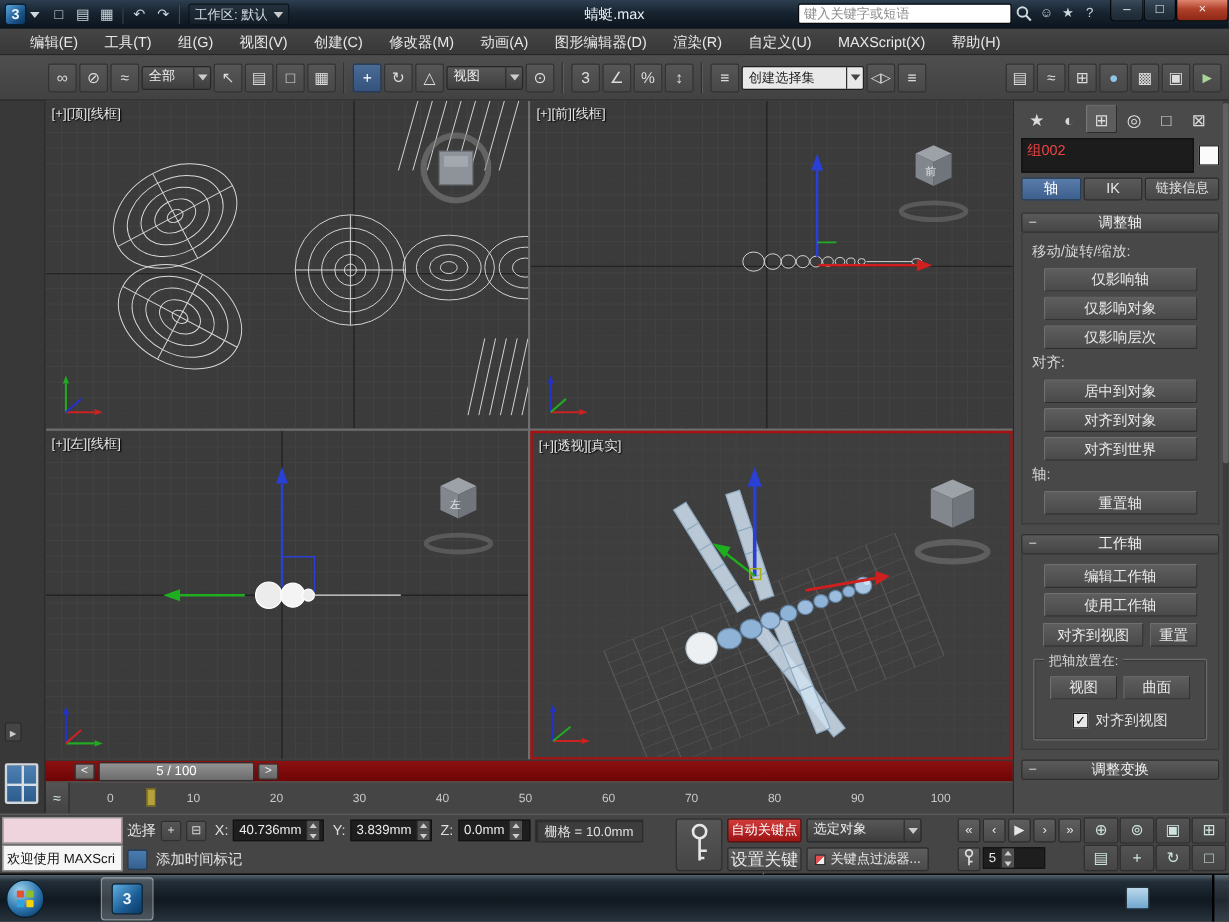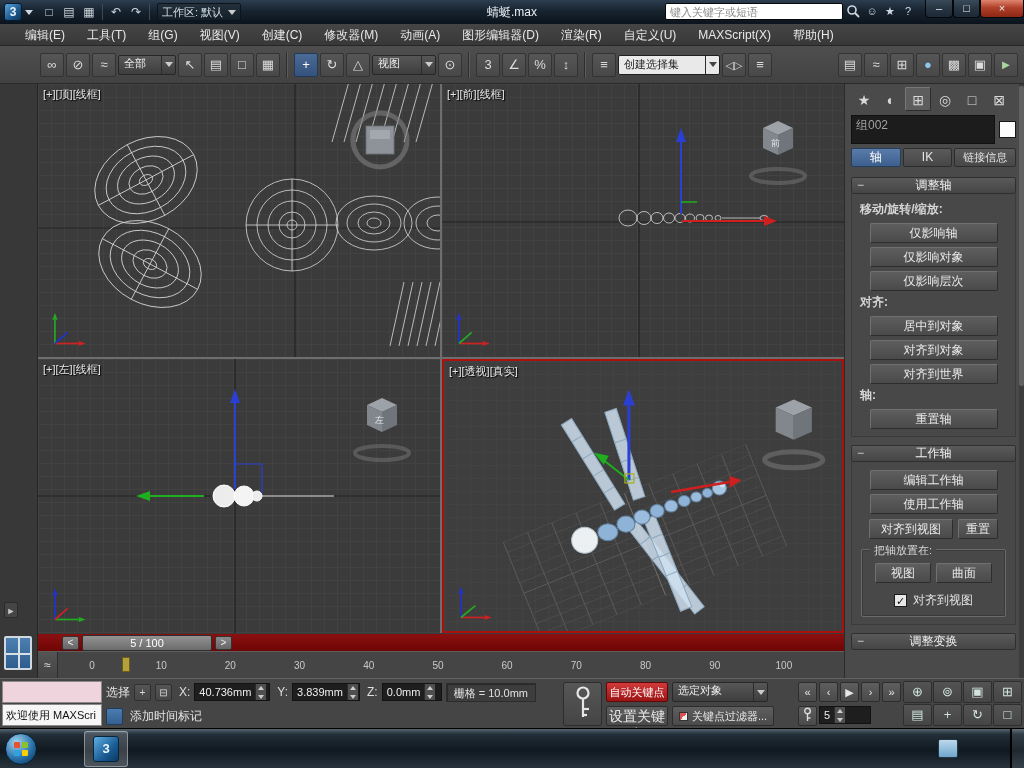--- a/index.html
+++ b/index.html
@@ -84,32 +84,32 @@
   #ruler { flex:1; position:relative; display:flex; justify-content:space-between; align-items:center; padding:0 50px 0 24px; font-size:10px; color:#c9c9c9; }
   .tick { width:20px; text-align:center; }
   #key-marker { position:absolute; left:64px; top:5px; width:8px; height:15px; background:#b5a03b; border:1px solid #6d5e1c; }
 
   
   #cmdpanel { width:180px; background:#4a4a4a; border-left:1px solid #2a2a2a; padding:3px 8px 0 6px; position:relative; }
   #cp-icons { display:flex; gap:1px; margin-bottom:4px; }
   .cp-tab { width:26px; height:24px; text-align:center; line-height:24px; font-size:14px; color:#d9d9d9; border:1px solid transparent; border-radius:2px; }
   .cp-tab.active { background:#5d5d5d; border-color:#777 #2c2c2c #2c2c2c #777; }
   #cp-name-row { display:flex; gap:4px; align-items:center; margin-bottom:4px; }
-  #obj-name { flex:1; height:29px; background:#1c1c1c; border:1px solid #111; color:#a3a3a3; font-size:12px; padding:1px 4px; }
+  #obj-name { flex:1; height:29px; background:#1c1c1c; border:1px solid #111; color:#ef4444; font-size:12px; padding:1px 4px; }
   #color-swatch { width:17px; height:17px; background:#fbfbfb; border:1px solid #161616; }
   #cp-tabs { display:flex; gap:2px; margin-bottom:10px; }
   .cpt { height:19px; line-height:17px; text-align:center; font-size:12px; background:linear-gradient(#5a5a5a,#474747); border:1px solid #2c2c2c; border-radius:2px; color:#e5e5e5; }
   .cpt.active { background:linear-gradient(#5a7cab,#3d5f8e); border-color:#24405f; color:#fff; }
   #tab-pivot { width:50px; } #tab-ik { width:50px; } #tab-link { width:62px; font-size:11px; }
   .rollout { margin-top:8px; }
   .ro-head { height:17px; background:linear-gradient(#5a5a5a,#454545); border:1px solid #2f2f2f; border-radius:2px;
     text-align:center; font-size:12px; line-height:15px; color:#f0f0f0; position:relative; }
   .ro-head::before { content:"−"; position:absolute; left:5px; color:#d0d0d0; }
   .ro-body { background:#484848; border:1px solid #3a3a3a; border-top:none; padding:4px 0 7px; }
-  .ro-label { font-size:12px; color:#d6d6d6; padding:3px 0 1px 8px;font-weight:bold; }
+  .ro-label { font-size:12px; color:#d6d6d6; padding:3px 0 1px 8px; }
   .pbtn { display:block; width:128px; height:20px; margin:4px auto 0; background:linear-gradient(#5e5e5e,#4a4a4a);
     border:1px solid; border-color:#707070 #2d2d2d #2d2d2d #707070; border-radius:2px; color:#e9e9e9; font-size:12px; text-align:center; line-height:18px; }
   .btnrow { display:flex; justify-content:center; gap:5px; margin-top:5px; }
   .btnrow .pbtn { display:inline-block; margin:0; }
   .w84 { width:84px !important; } .w40 { width:40px !important; } .w56 { width:56px !important; }
   .groupbox { margin:10px 9px 0; border:1px solid #6b6b6b; border-radius:2px; box-shadow:inset 0 0 0 1px #3a3a3a; padding:0 0 7px; }
   .gb-title { width:max-content; margin:-7px 14px 0 8px; background:#484848; padding:0 4px; font-size:11px; color:#d6d6d6; }
   .chkrow { display:flex; align-items:center; justify-content:center; gap:6px; margin-top:9px; }
   .chk { width:13px; height:13px; background:#e8e8e8; border:1px solid #1c1c1c; color:#111; font-size:11px; line-height:12px; text-align:center; }
   .chk-label { font-size:12px; color:#e2e2e2; }

